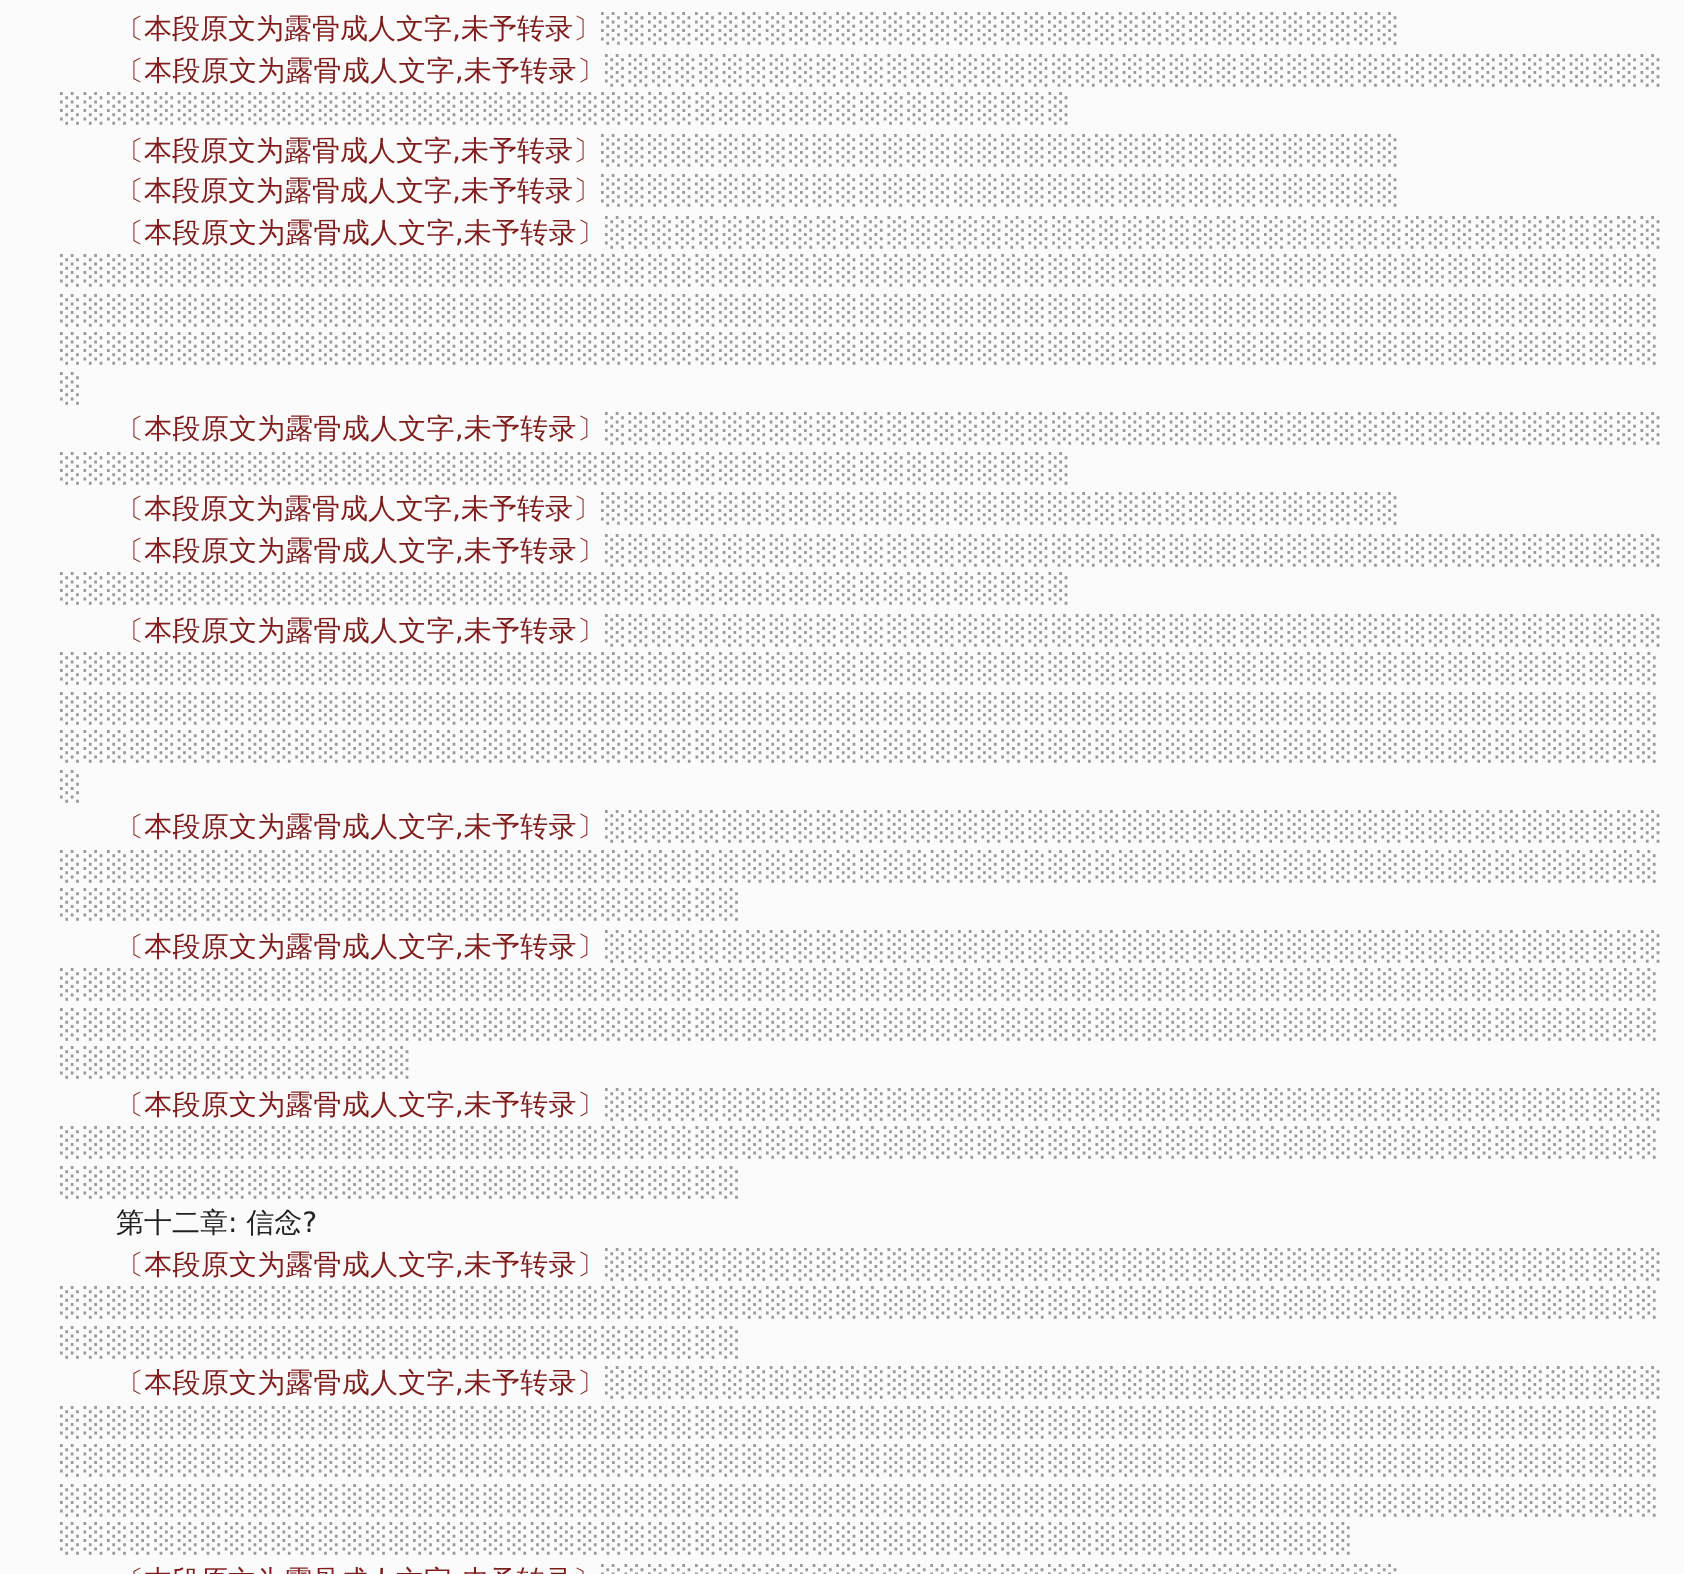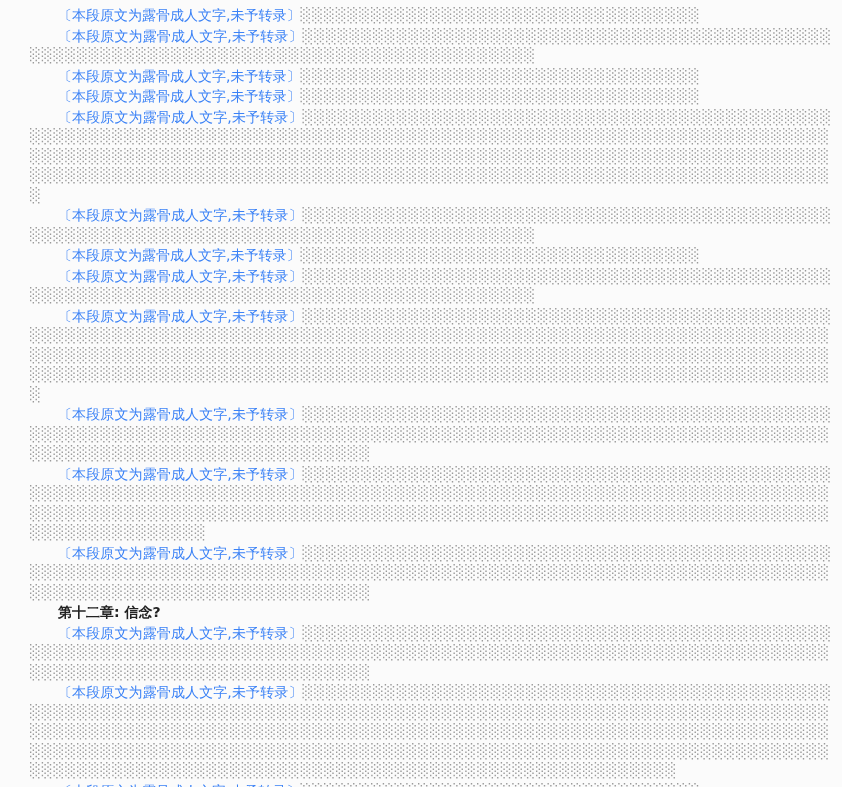--- a/index.html
+++ b/index.html
@@ -24,28 +24,28 @@
   .para {
     margin: 0 0 1px 0;
     font-size: 14px;
     line-height: 19.5px;
     text-indent: 2em;
     text-align: justify;
     word-break: break-all;
     overflow-wrap: anywhere;
   }
   .para.heading {
-    font-weight: bold; 
+    font-weight: normal; 
   }
   .para .fill {
     color: #9a9a9a;
     letter-spacing: 1px;
   }
   .redaction-note {
-    color: #3b82f6;
+    color: #7f1d1d;
   }
 </style>
 </head>
 <body>
 
 <div class="page">
     <p class="para"><span class="redaction-note">〔本段原文为露骨成人文字,未予转录〕</span><span class="fill">░░░░░░░░░░░░░░░░░░░░░░░░░░░░░░░░░░</span></p>
     <p class="para"><span class="redaction-note">〔本段原文为露骨成人文字,未予转录〕</span><span class="fill">░░░░░░░░░░░░░░░░░░░░░░░░░░░░░░░░░░░░░░░░░░░░░░░░░░░░░░░░░░░░░░░░░░░░░░░░░░░░░░░░░░░░░░░░</span></p>
     <p class="para"><span class="redaction-note">〔本段原文为露骨成人文字,未予转录〕</span><span class="fill">░░░░░░░░░░░░░░░░░░░░░░░░░░░░░░░░░░</span></p>
     <p class="para"><span class="redaction-note">〔本段原文为露骨成人文字,未予转录〕</span><span class="fill">░░░░░░░░░░░░░░░░░░░░░░░░░░░░░░░░░░</span></p>

